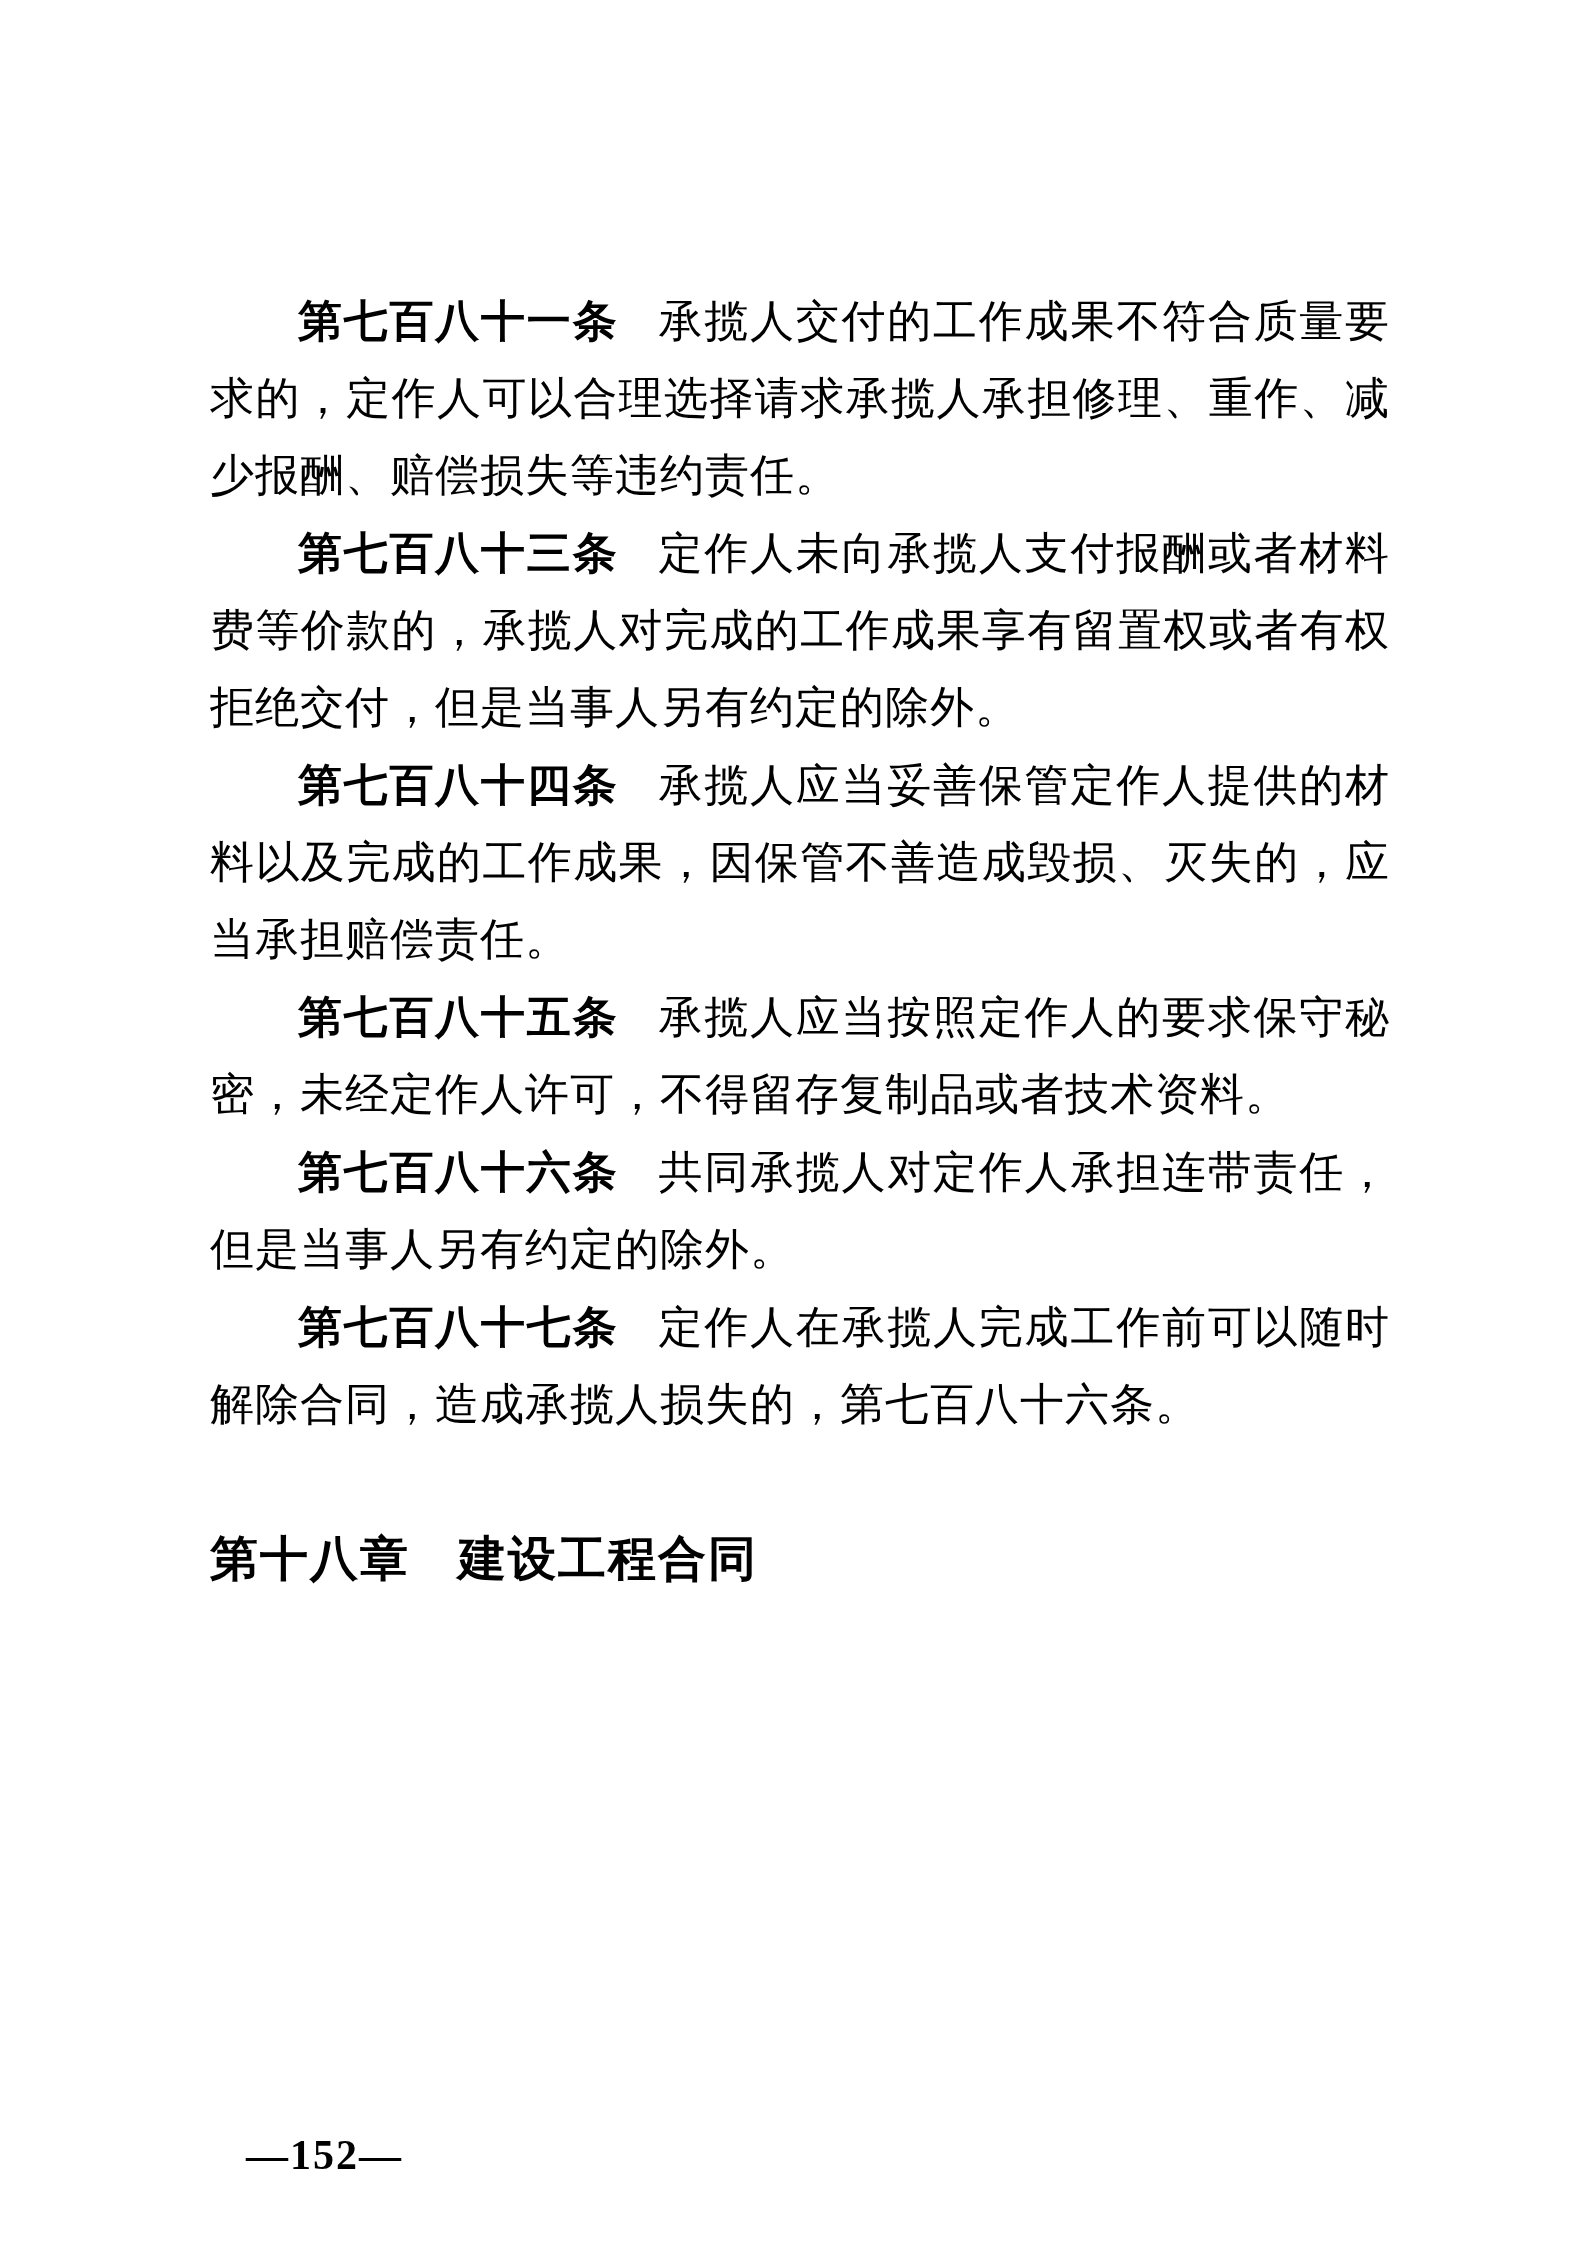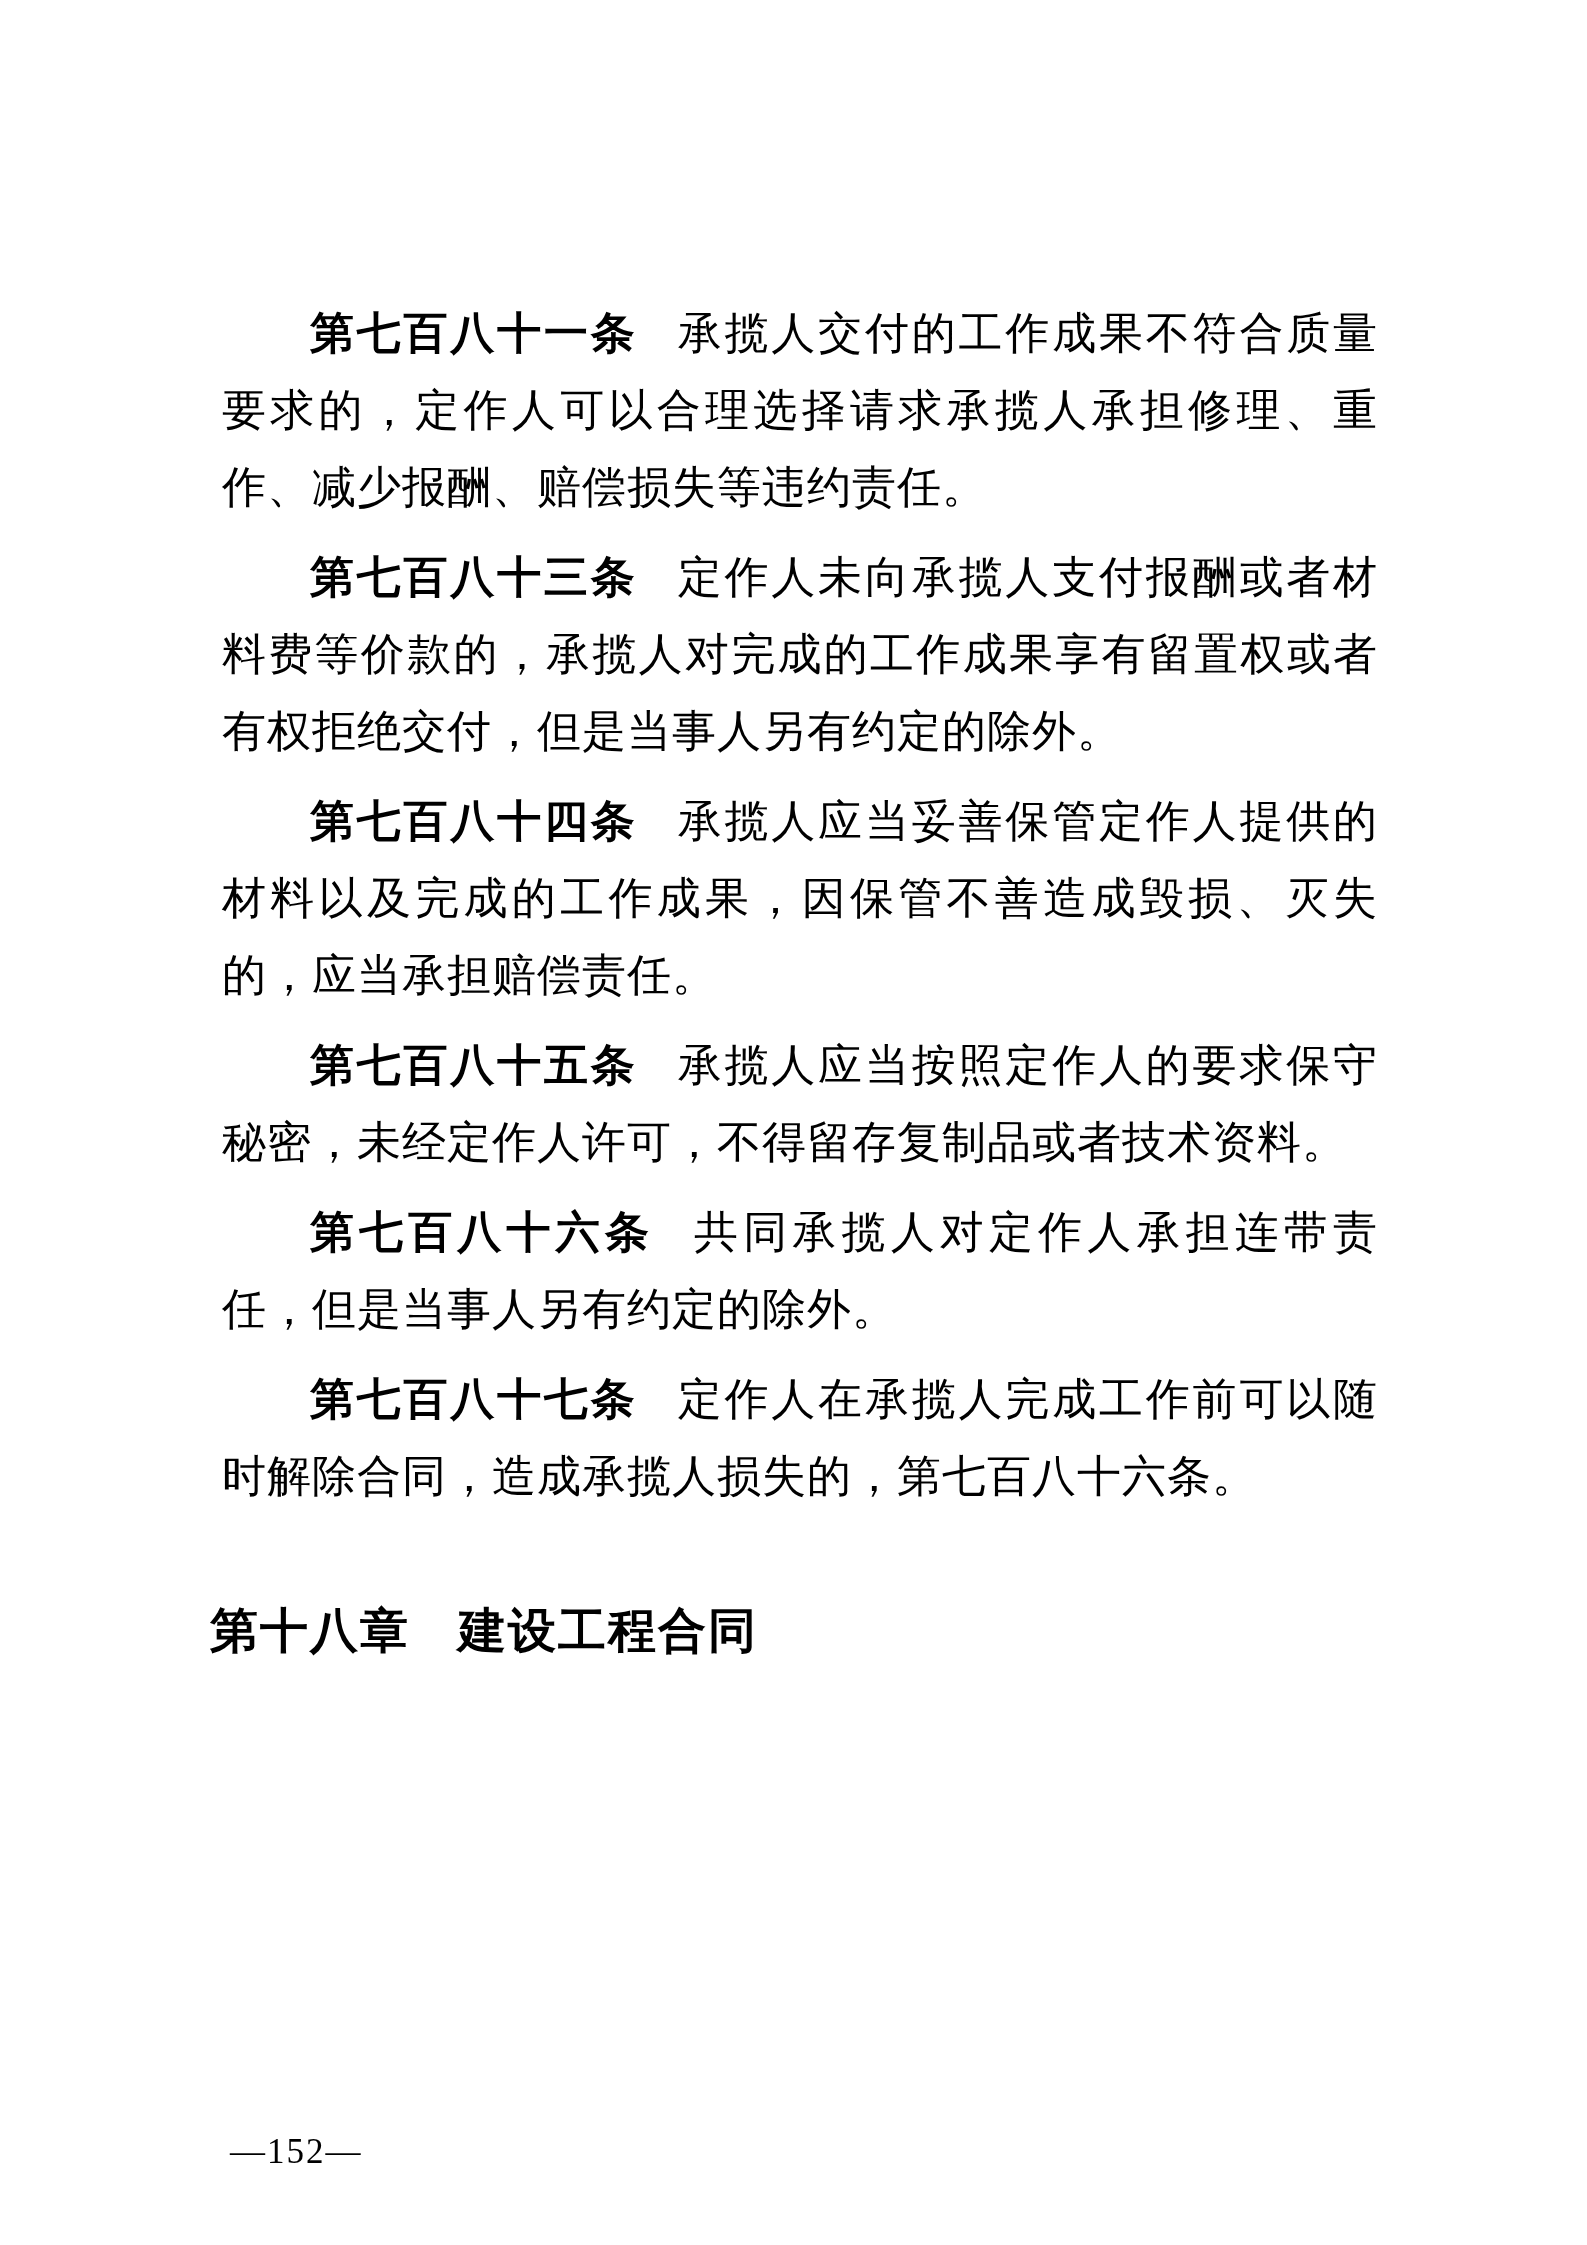--- a/index.html
+++ b/index.html
@@ -23,21 +23,21 @@
     height: 2245px;
     background: #ffffff;
   }
   .text-block {
     position: absolute;
     left: 210px;
     top: 282px;
     width: 1180px;
   }
   p.article {
-    margin: 12px;
+    margin: 0;
     padding: 0;
     font-size: 44px;
     line-height: 77px;
     letter-spacing: 1px;
     text-align: justify;
     text-indent: 88px; 
     word-break: break-all;
   }
   .art-num {
     font-weight: bold;
@@ -57,26 +57,27 @@
     text-align: left;
     letter-spacing: 2px;
     text-indent: 0;
   }
   .chapter-gap {
     display: inline-block;
     width: 48px; 
   }
   .page-number {
     position: absolute;
-    left: 230px;
+    left: 246px;
     top: 2134px;
-    font-size: 35px;
+    font-size: 42px;
     line-height: 1;
     font-family: "Liberation Serif", "DejaVu Serif", serif;
     letter-spacing: 2px;
+    font-weight: bold;
   }
 </style>
 </head>
 <body>
 
 <div class="page">
 
   <div class="text-block">
 
     <p class="article">

